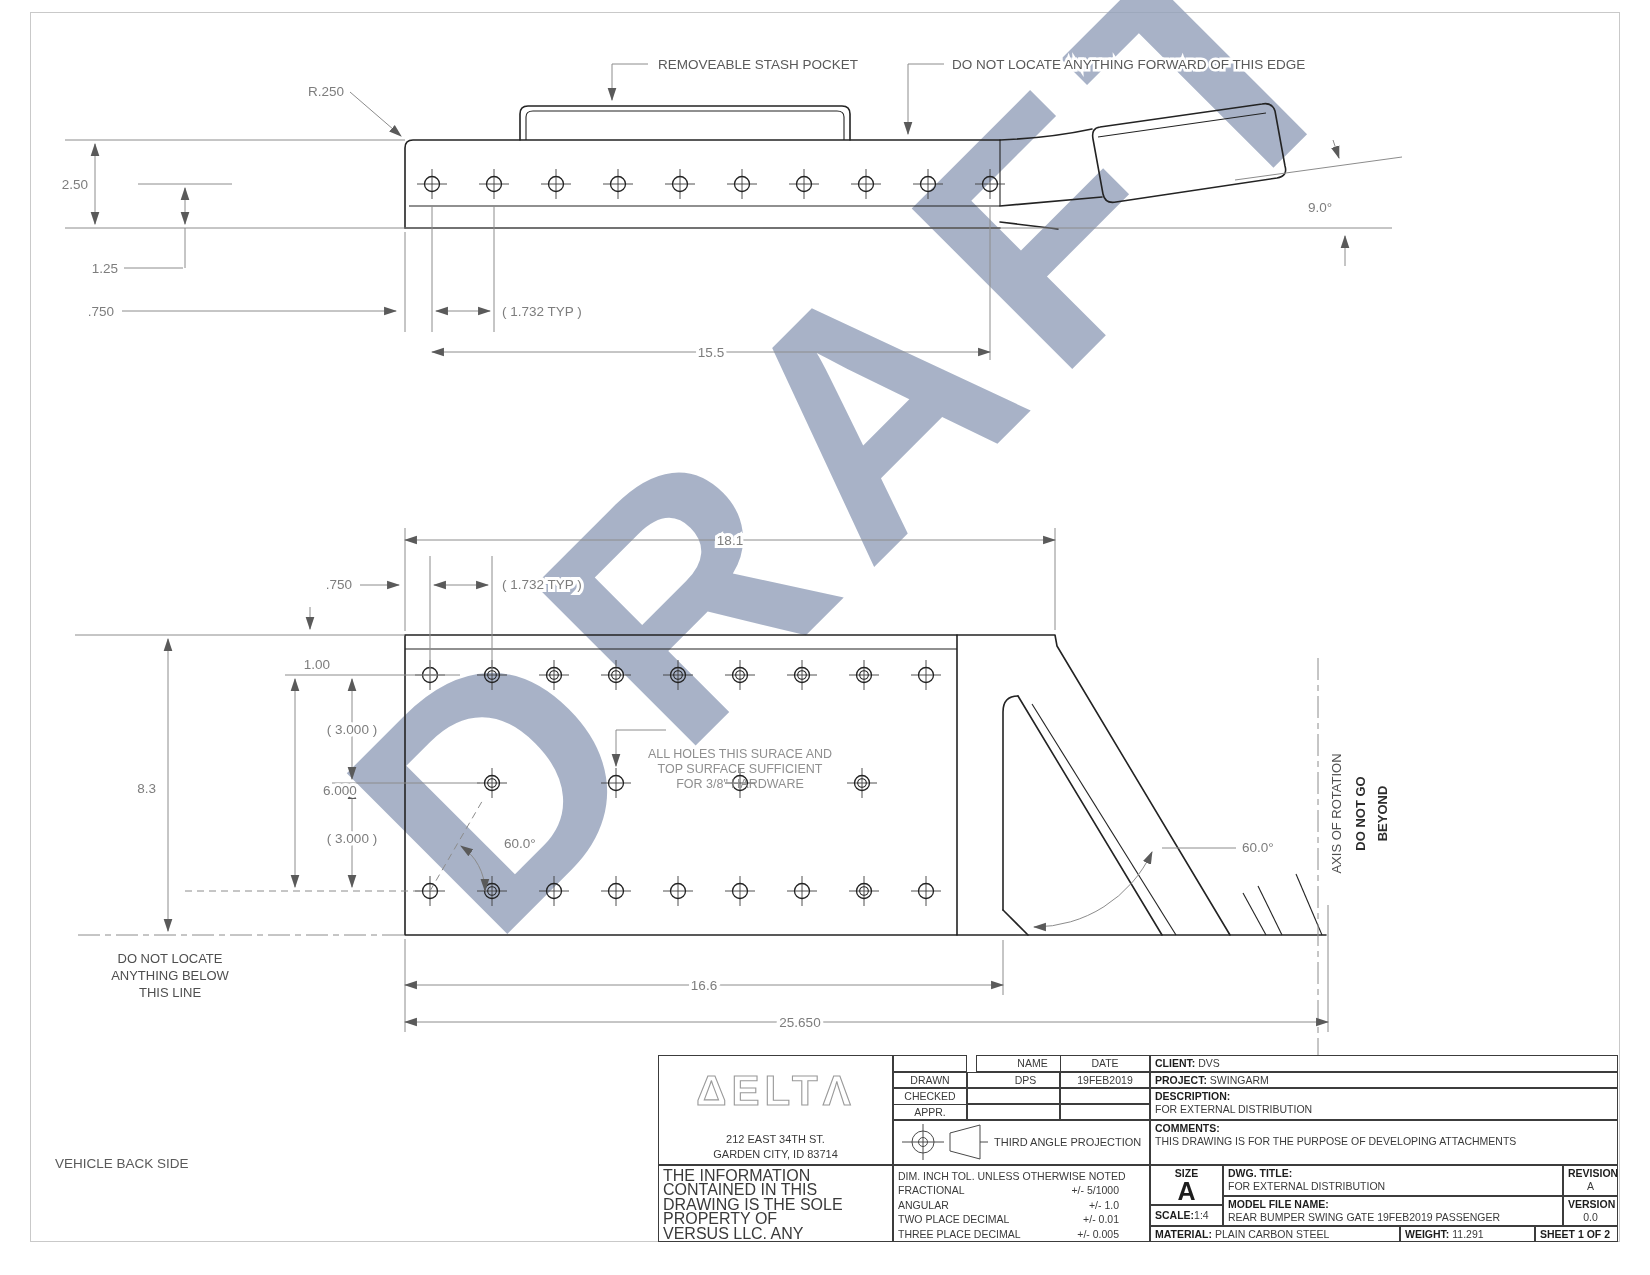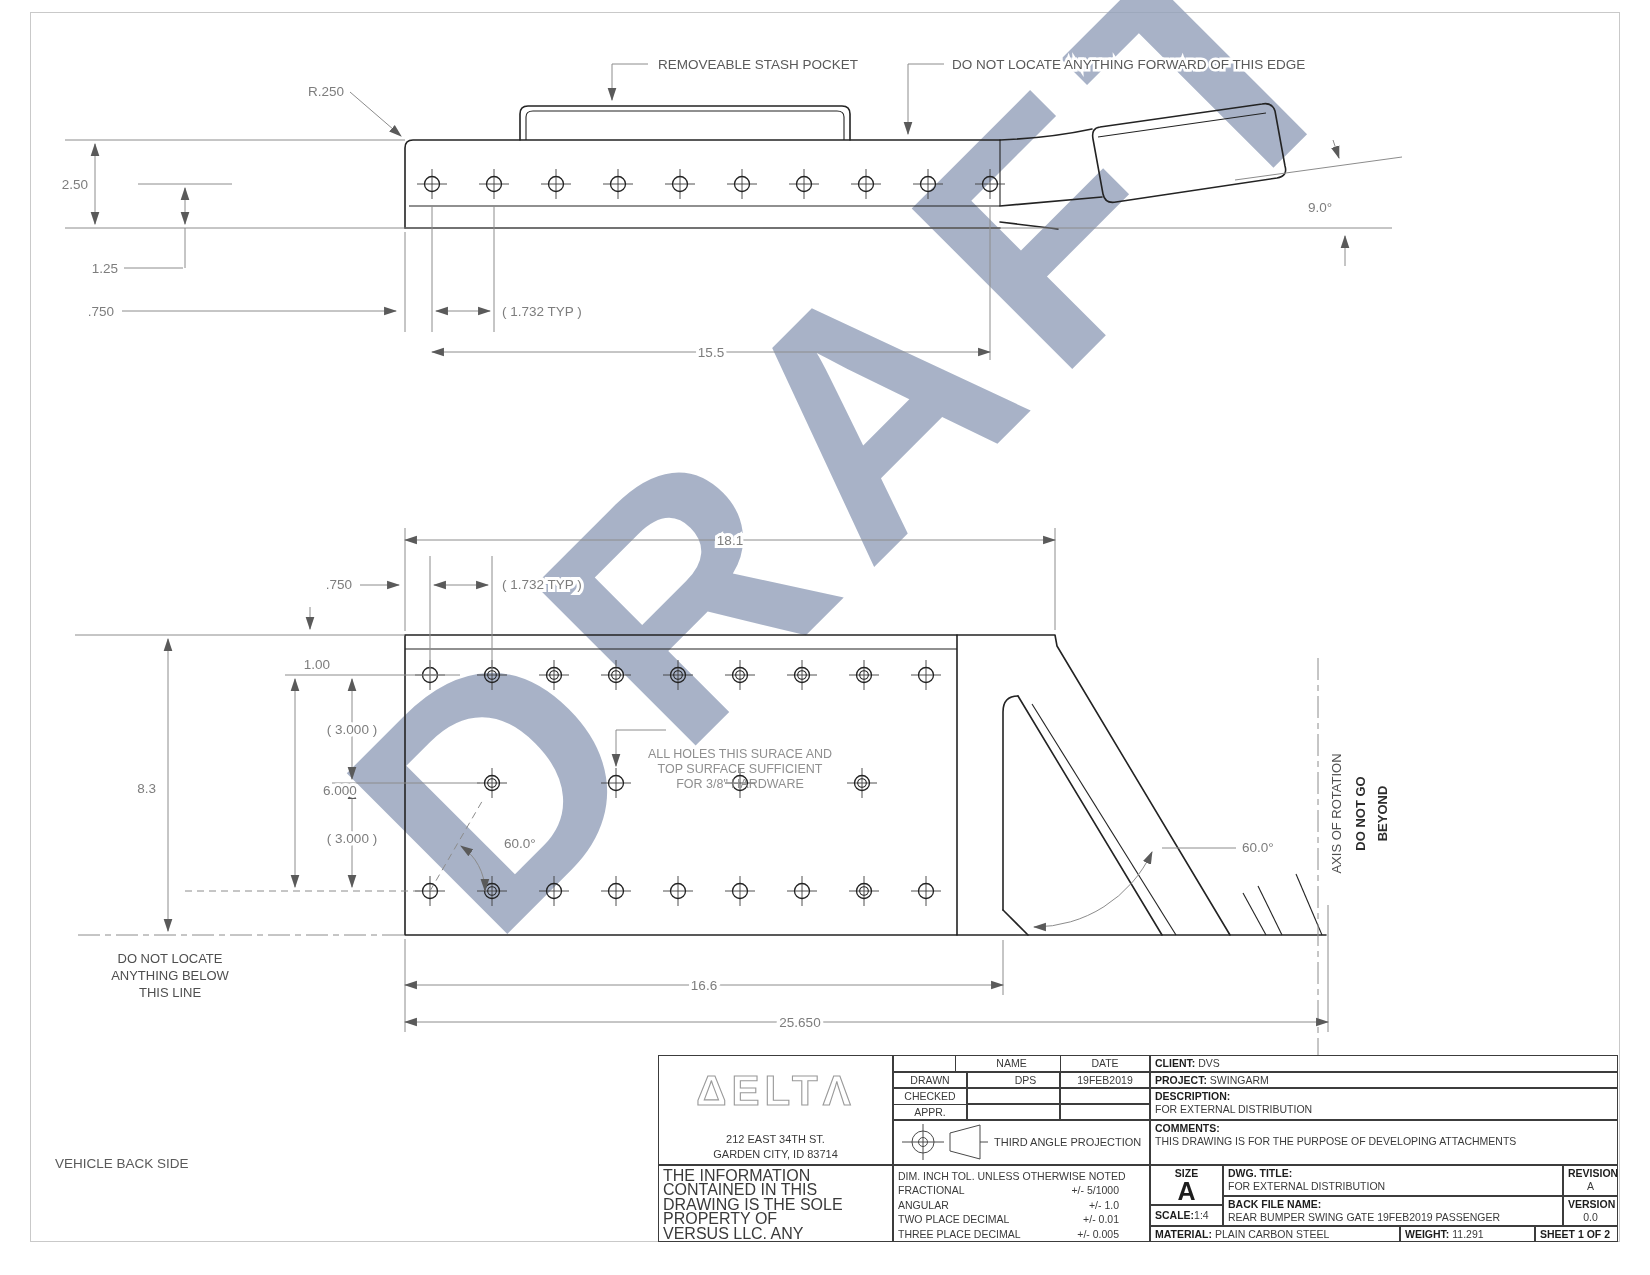--- a/index.html
+++ b/index.html
@@ -299,21 +299,21 @@
       <div class="addr" style="white-space:pre-line;">212 EAST 34TH ST.
 GARDEN CITY, ID 83714</div>
     </div>
     <div class="cell legal" style="left:0;top:110px;width:235px;height:77px;white-space:pre-line;">THE INFORMATION CONTAINED IN THIS
 DRAWING IS THE SOLE PROPERTY OF
 VERSUS LLC. ANY REPRODUCTION IN PART
 OR AS A WHOLE WITHOUT THE WRITTEN
 PERMISSION OF VERSUS LLC. IS PROHIBITED</div>
 
     <div class="cell" style="left:235px;top:0;width:74px;height:17px;"></div>
-    <div class="cell ctr" style="left:297px;top:0;width:113px;height:17px;">NAME</div>
+    <div class="cell ctr" style="left:318px;top:0;width:113px;height:17px;">NAME</div>
     <div class="cell ctr" style="left:402px;top:0;width:90px;height:17px;">DATE</div>
 
     <div class="cell ctr" style="left:235px;top:17px;width:74px;height:16px;">DRAWN</div>
     <div class="cell ctr" style="left:309px;top:17px;width:93px;height:16px;padding-left:28px;">DPS</div>
     <div class="cell ctr" style="left:402px;top:17px;width:90px;height:16px;">19FEB2019</div>
     <div class="cell ctr" style="left:235px;top:33px;width:74px;height:32px;">CHECKED</div>
     <div class="cell ctr" style="left:309px;top:33px;width:93px;height:16px;"></div>
     <div class="cell ctr" style="left:402px;top:33px;width:90px;height:16px;"></div>
     <div class="cell ctr" style="left:235px;top:49px;width:74px;height:16px;">APPR.</div>
     <div class="cell ctr" style="left:309px;top:49px;width:93px;height:16px;"></div>
@@ -368,21 +368,21 @@
         <div class="b ctr">SIZE</div>
         <div class="sizeA">A</div>
       </div>
     <div class="cell" style="left:492px;top:150px;width:73px;height:21px;line-height:17px;"><span class="b">SCALE:</span><span>1:4</span></div>
 
     <div class="cell" style="left:565px;top:110px;width:340px;height:31px;">
         <div class="b">DWG.  TITLE:</div>
         <div>FOR EXTERNAL DISTRIBUTION</div>
       </div>
     <div class="cell" style="left:565px;top:141px;width:340px;height:30px;">
-        <div class="b">BACK FILE NAME:</div>
+        <div class="b">MODEL FILE NAME:</div>
         <div>REAR BUMPER SWING GATE 19FEB2019 PASSENGER</div>
       </div>
 
     <div class="cell ctr" style="left:905px;top:110px;width:55px;height:31px;">
         <div class="b">REVISION</div>
         <div>A</div>
       </div>
     <div class="cell ctr" style="left:905px;top:141px;width:55px;height:30px;">
         <div class="b">VERSION</div>
         <div>0.0</div>

